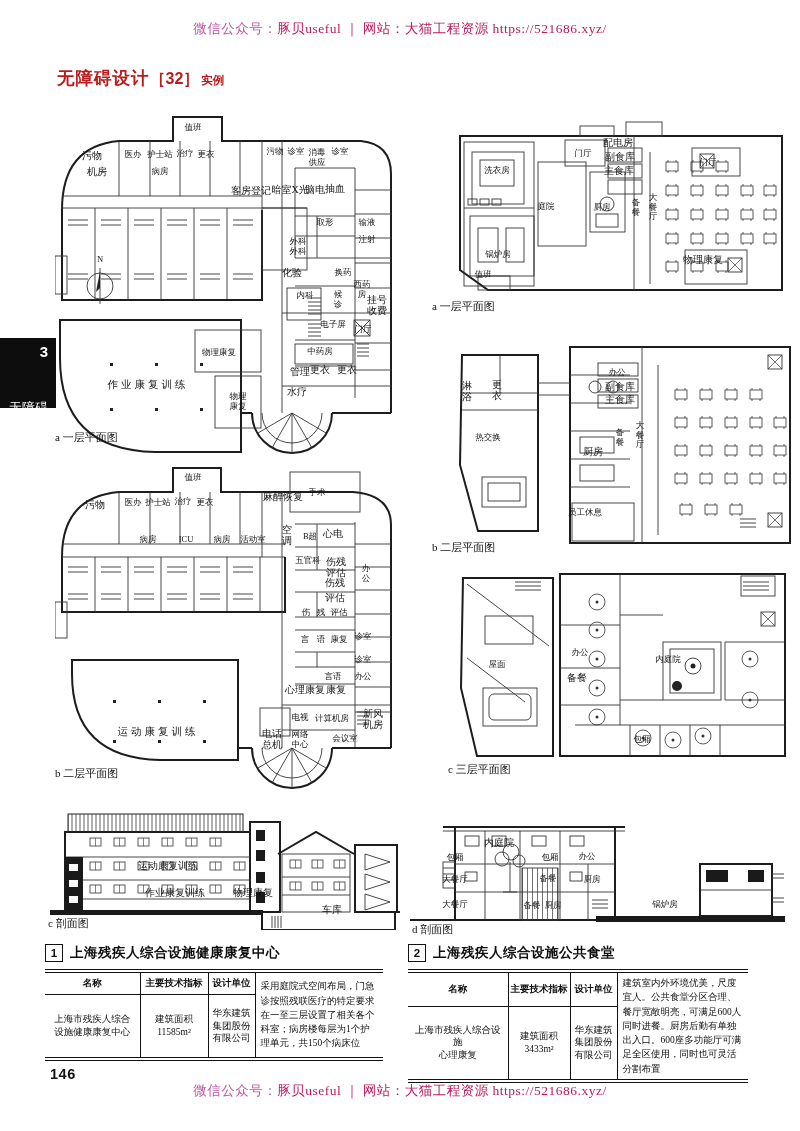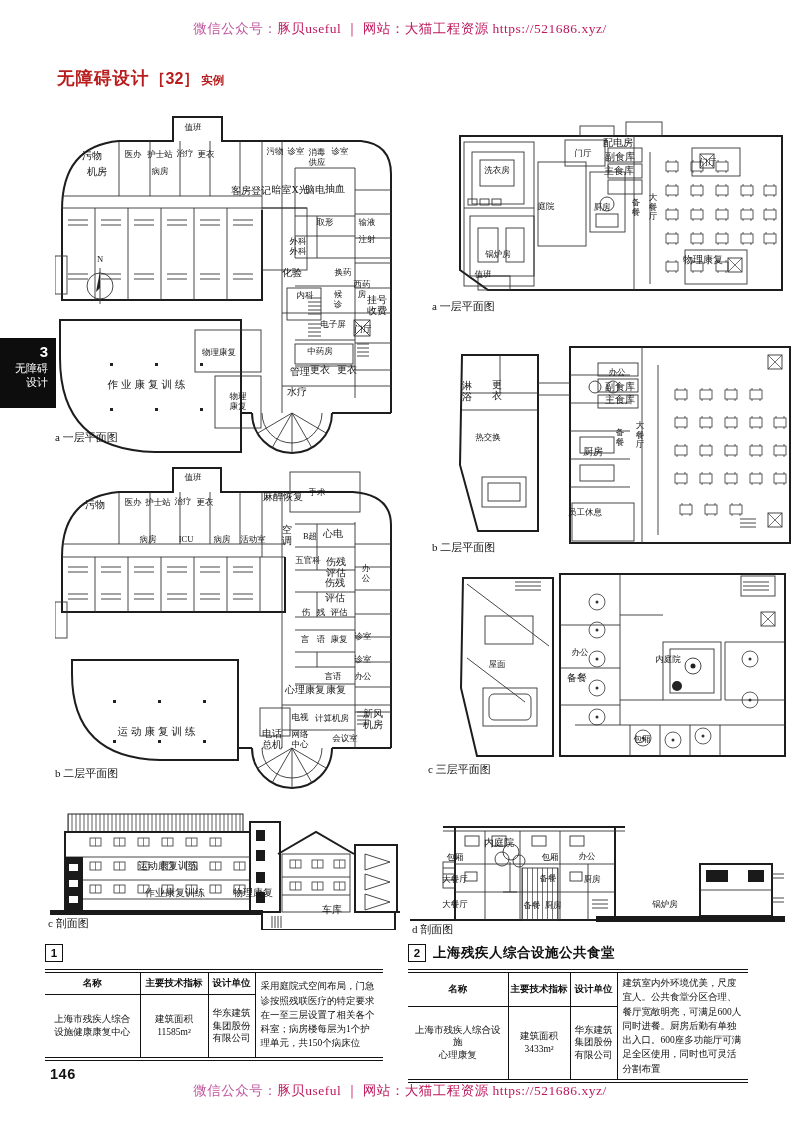--- a/index.html
+++ b/index.html
@@ -9,21 +9,21 @@
              font-family:"Liberation Serif","DejaVu Serif",serif;letter-spacing:0.5px;}
   .wm-top{top:20px;} .wm-bottom{top:1082px;}
   .wm-magenta{color:#c0559e;} .wm-blue{color:#be185d;}
   .doc-title{position:absolute;left:57px;top:66px;font-weight:bold;color:#b91c1c;}
   .doc-title .t-main{font-size:17.5px;letter-spacing:1px;}
   .doc-title .t-bracket{font-size:16px;}
   .doc-title .t-suffix{font-size:11.5px;margin-left:2px;}
   .black-tab{position:absolute;left:0;top:338px;width:56px;height:70px;background:#0d0d0d;
              color:#fff;text-align:right;box-sizing:border-box;padding:5px 8px 0 0;}
   .black-tab .num{font-size:15px;font-weight:bold;line-height:1.2;}
-  .black-tab .line{font-size:11px;line-height:1.3;}
+  .black-tab .line{font-size:13px;line-height:1.3;margin-top:39px;}
   .figure{position:absolute;}
   .figure svg{display:block;}
   .plan-label{position:absolute;transform:translate(-50%,-50%);font-size:8.5px;line-height:1.12;
               color:#141414;white-space:pre-line;text-align:center;
               font-family:"Liberation Serif","DejaVu Serif",serif;}
   .plan-label.sm{font-size:10px;}
   .plan-label.big{font-size:10.5px;letter-spacing:3px;white-space:nowrap;}
   .fig-caption{position:absolute;font-size:11px;color:#111;
                font-family:"Liberation Serif","DejaVu Serif",serif;}
   .w1{stroke:#333;stroke-width:0.9;fill:none;}
@@ -518,21 +518,21 @@
         <circle cx="268" cy="106" r="2.5"></circle>
           <circle cx="252" cy="126" r="5"></circle>
       </g>
     </svg>
   <span class="plan-label" style="left: 72px; top: 105px;">屋面</span>
       <span class="plan-label" style="left: 155px; top: 93px;">办公</span>
       <span class="plan-label sm" style="left: 152px; top: 118px;">备餐</span>
       <span class="plan-label" style="left: 243px; top: 100px;">内庭院</span>
       <span class="plan-label" style="left: 217px; top: 180px;">包厢</span>
     </div>
-  <div class="fig-caption" style="left:428px;top:762px;">c 三层平面图</div>
+  <div class="fig-caption" style="left:448px;top:762px;">c 三层平面图</div>
 
   <div class="figure" style="left:410px;top:802px;width:375px;height:133px;">
     <svg width="375" height="133" viewBox="0 0 375 133">
       <defs>
         <pattern id="hvD" width="5" height="52" patternUnits="userSpaceOnUse">
           <line x1="2.5" y1="0" x2="2.5" y2="52" stroke="#333" stroke-width="0.7"></line>
         </pattern>
       </defs>
       <g class="w2">
         <rect x="45" y="25" width="160" height="93"></rect>
@@ -577,20 +577,21 @@
       <span class="plan-label" style="left: 45px; top: 103px;">大餐厅</span>
       <span class="plan-label" style="left: 122px; top: 104px;">备餐</span>
       <span class="plan-label" style="left: 143px; top: 104px;">厨房</span>
       <span class="plan-label" style="left: 255px; top: 103px;">锅炉房</span>
     </div>
   <div class="fig-caption" style="left:412px;top:922px;">d 剖面图</div>
 
   <div class="table-block" style="left:45px;top:944px;width:338px;">
     <div class="tbl-head">
       <span class="num-box">1</span>
+      <span class="tbl-title-text">上海残疾人综合设施健康康复中心</span>
     </div>
     <table class="spec">
       <colgroup>
           <col style="width:95px">
           <col style="width:68px">
           <col style="width:47px">
           <col>
         </colgroup>
       <tbody>
           <tr>

